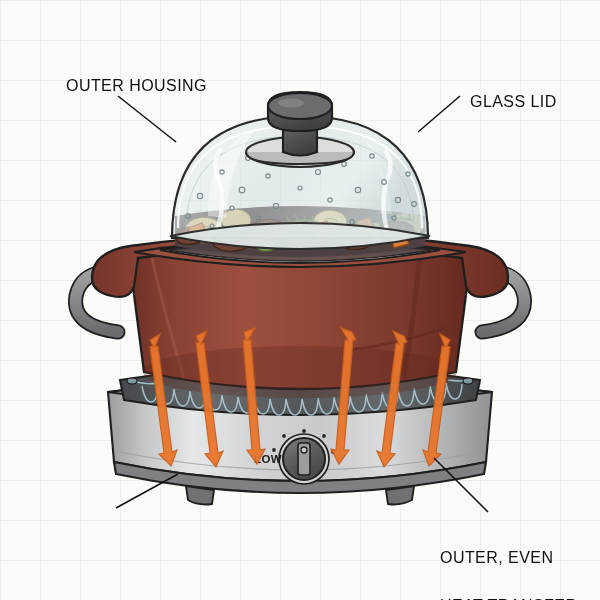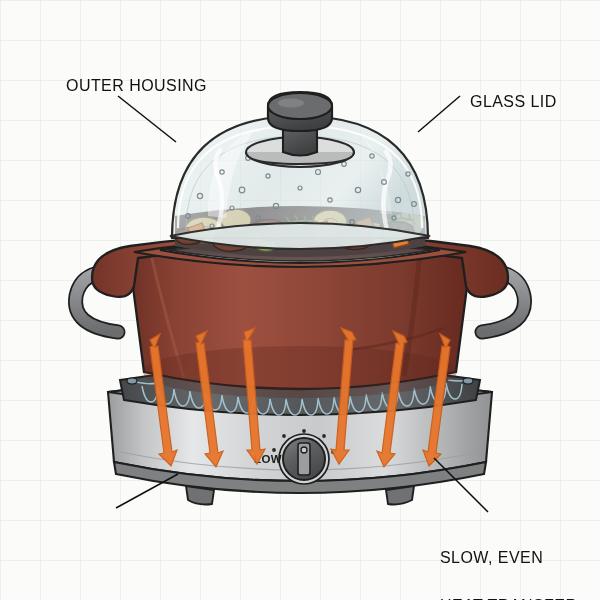--- a/index.html
+++ b/index.html
@@ -367,17 +367,17 @@
       <line x1="488" y1="512" x2="434" y2="458"></line>
     </g>
   </svg>
 
   <div class="label" id="lbl-outer-housing">OUTER HOUSING</div>
 
   <div class="label" id="lbl-glass-lid">GLASS LID</div>
 
 
   <div class="label two-line" id="lbl-slow-even">
-    <div>SLOW, EVEN</div>
+    <div>OUTER, EVEN</div>
     <div>HEAT TRANSFER</div>
   </div>
 
 </div>
 
 </body></html>

